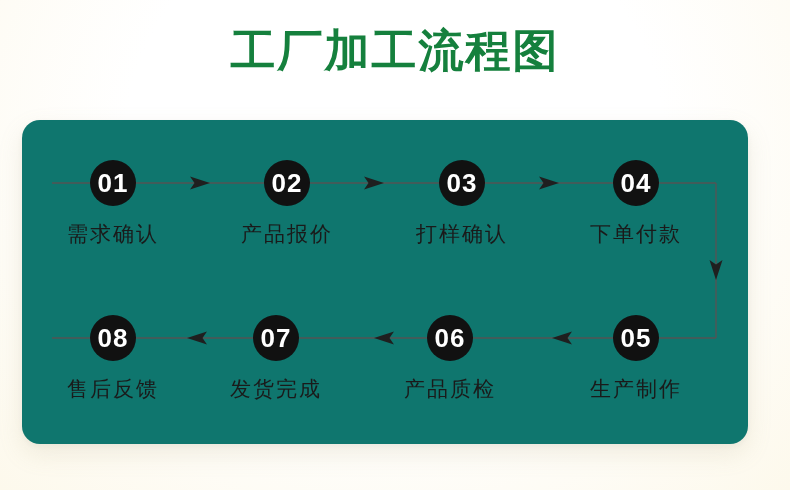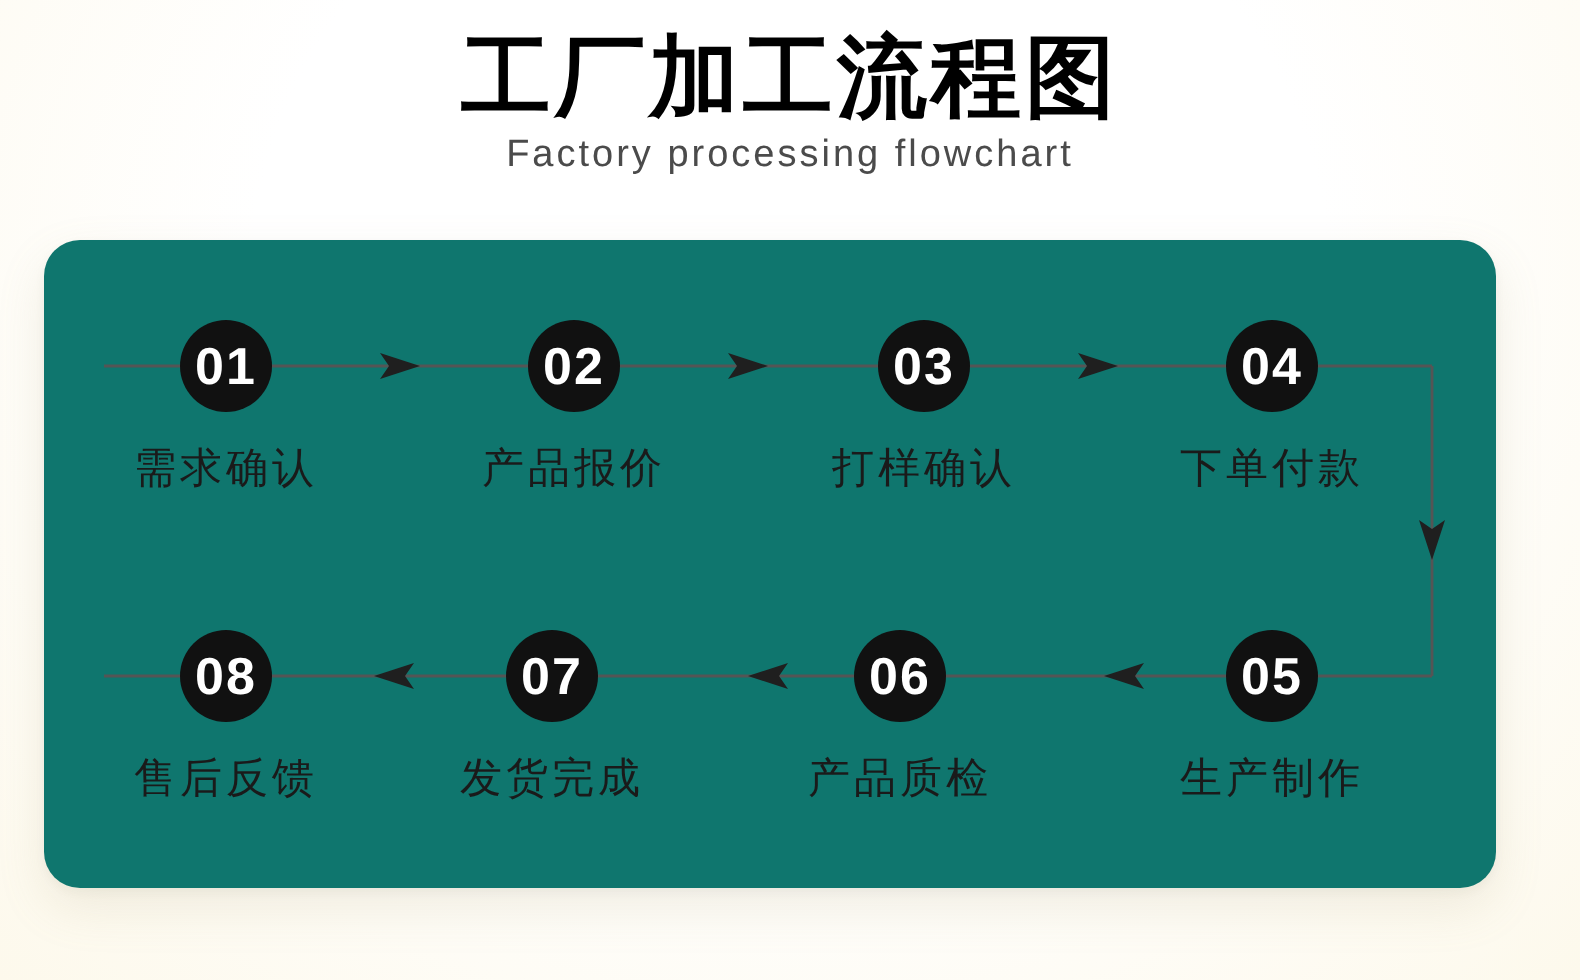--- a/index.html
+++ b/index.html
@@ -16,26 +16,26 @@
   .page {
     position: relative;
     width: 790px;
     height: 490px;
   }
   header {
     text-align: center;
     padding-top: 13px;
   }
   h1.title {
-    margin: 0;
+    margin: 12px;
     font-size: 45px;
     line-height: 52px;
     font-weight: 900;
     letter-spacing: 2px;
-    color: #000000;
+    color: #15803d;
   }
   .subtitle {
     margin-top: 1px;
     font-size: 19px;
     line-height: 24px;
     letter-spacing: 1.5px;
     color: #4b4b4b;
   }
   .card {
     position: absolute;
@@ -78,21 +78,20 @@
     letter-spacing: 2px;
   }
 </style>
 </head>
 <body>
 
 <div class="page">
 
   <header>
     <h1 class="title">工厂加工流程图</h1>
-    <div class="subtitle">Factory processing flowchart</div>
   </header>
 
   <div class="card">
     <svg class="flow" viewBox="0 0 726 324">
 
       <line class="connector" x1="30" y1="63" x2="694" y2="63"></line>
       <line class="connector" x1="694" y1="63" x2="694" y2="218"></line>
       <line class="connector" x1="30" y1="218" x2="694" y2="218"></line>
 
       <g transform="translate(178,63)">

